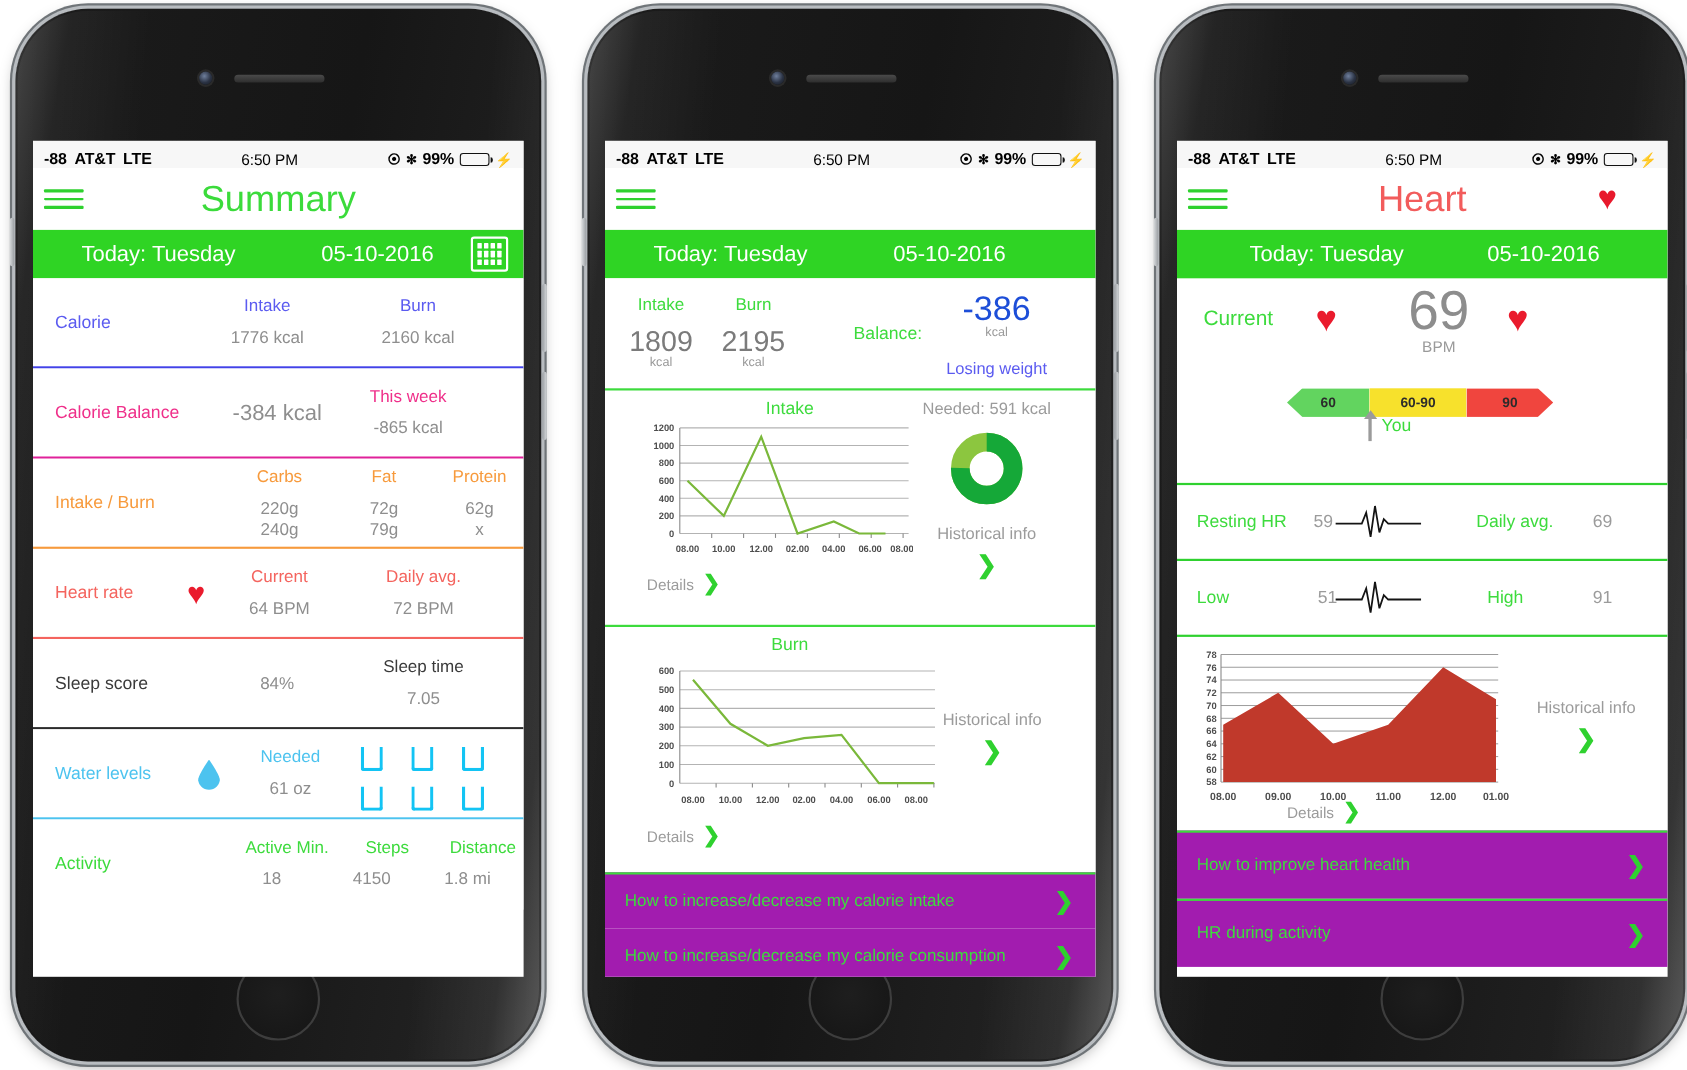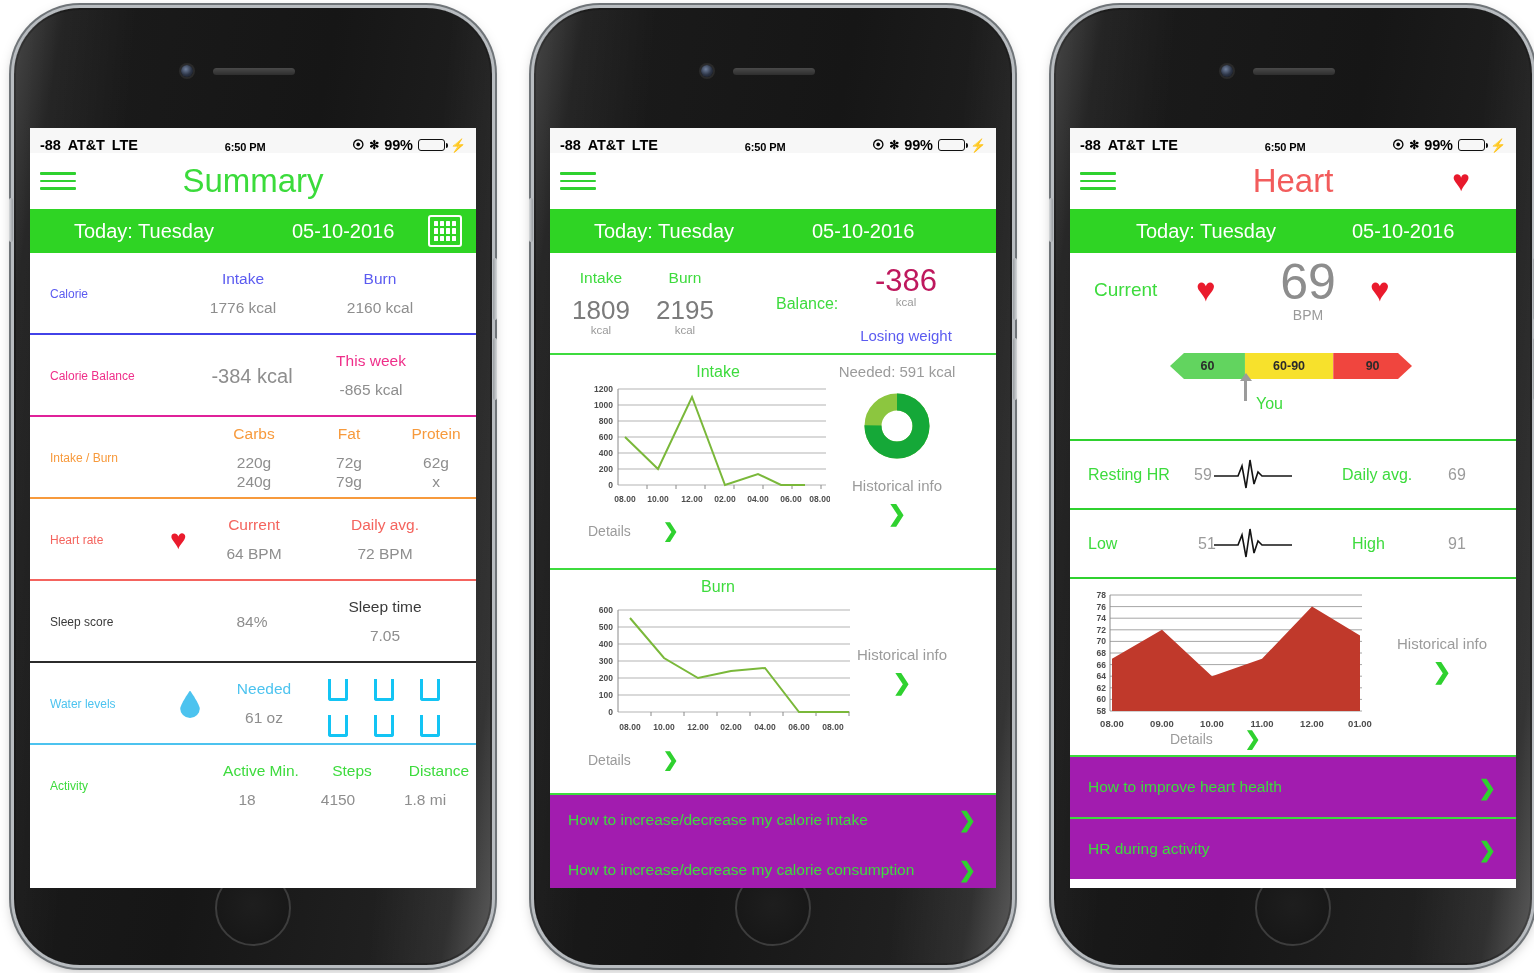--- a/index.html
+++ b/index.html
@@ -68,21 +68,21 @@
   }
 
   
   .statusbar {
     height:25px; display:flex; align-items:flex-end;
     padding:0 10px; font-size:14.5px; color:#000;
     background:#f7f7f7; letter-spacing:-.1px;
   }
   .sb-left { display:flex; align-items:center; gap:7px; font-weight:700; }
   .sb-left .carrier { font-weight:700; }
-  .sb-center { flex:1; text-align:center; font-weight:700; font-size:11px; }
+  .sb-center { flex:1; text-align:center; font-weight:400; font-size:14px; }
   .sb-right { display:flex; align-items:center; gap:5px; font-weight:700; }
   .battery {
     width:27px; height:12px; border:1.4px solid #111; border-radius:3px;
     position:relative; padding:1.3px;
   }
   .battery .fill { height:100%; width:96%; background:#2ec63f; border-radius:1px; }
   .battery::after{
     content:""; position:absolute; right:-4px; top:3.2px;
     width:2.4px; height:5px; background:#111; border-radius:0 2px 2px 0;
   }
@@ -123,21 +123,21 @@
   }
   .calicon i { background:#fff; display:block; border-radius:.5px; }
 
   
   .rows { display:flex; flex-direction:column; }
   .srow {
     position:relative; display:flex; align-items:center;
     height:82px; padding:0 8px; background:#fff;
   }
   .srow .rule { position:absolute; left:0; right:0; bottom:0; height:2px; }
-  .lbl { font-size:12px; white-space:nowrap; }
+  .lbl { font-size:16px; white-space:nowrap; }
   .col {
     position:absolute; text-align:center; transform:translateX(-50%);
     display:flex; flex-direction:column; gap:10px; align-items:center;
   }
   .col .hd  { font-size:15.5px; }
   .col .vl  { font-size:15.5px; color:#8e8e8e; white-space:pre-line; line-height:1.25; }
   .lbl.c-blue   { color:#5b5bf0; }
   .lbl.c-pink   { color:#ef2f8a; }
   .lbl.c-orange { color:#f79a3c; }
   .lbl.c-red    { color:#f4645e; }
@@ -164,30 +164,30 @@
   }
 
   
   .cal-top { height:100px; position:relative; background:#fff; }
   .cal-top .blk { position:absolute; text-align:center; }
   .cal-hd { font-size:15.5px; color:#3ddb3d; }
   .cal-v  { font-size:26px; color:#7b7b7b; line-height:1.05; }
   .cal-u  { font-size:11.5px; color:#9a9a9a; }
   .bal-lbl { position:absolute; left:226px; top:42px; font-size:16px; color:#3ddb3d; }
   .bal-val { position:absolute; left:296px; top:12px; width:120px; text-align:center; }
-  .bal-val .n { font-size:31px; color:#be185d; line-height:1; }
+  .bal-val .n { font-size:31px; color:#1d4ed8; line-height:1; }
   .bal-val .u { font-size:11.5px; color:#9a9a9a; }
   .bal-note { position:absolute; left:296px; top:74px; width:120px; text-align:center;
               font-size:15px; color:#5b5bf0; }
 
   .panel { position:relative; background:#fff; border-top:2px solid #3ddb3d; }
   .panel-title { text-align:center; font-size:16px; color:#3ddb3d; padding:8px 0 2px; }
   .details {
     position:absolute; left:38px; font-size:14px; color:#9b9b9b;
-    display:flex; align-items:center; gap:32px;
+    display:flex; align-items:center; gap:8px;
   }
   .chev { color:#2fd12f; font-weight:bold; font-size:19px; line-height:1; }
   .side-note { position:absolute; text-align:center; font-size:15px; color:#9b9b9b; }
   .side-chev { position:absolute; text-align:center; color:#2fd12f; font-weight:bold; font-size:22px; }
 
   .linkrow {
     position:relative; height:51px; display:flex; align-items:center;
     padding:0 18px; font-size:15.5px; color:#3ddb3d; background:#a21caf;
   }
   .linkrow .chev { position:absolute; right:20px; font-size:21px; }
@@ -632,21 +632,21 @@
         </span>
       </div>
 
       <div style="position:relative;height:74px">
         <div class="gauge" style="top:-12px">
           <div class="gseg s1">60</div>
           <div class="gseg s2">60-90</div>
           <div class="gseg s3">90</div>
         </div>
         <div class="you-arrow" style="top:14px"></div>
-        <div class="you-txt" style="top:30px">You</div>
+        <div class="you-txt" style="top:14px">You</div>
       </div>
 
       <div class="hrow">
         <span class="k" style="left:18px">Resting HR</span>
         <span class="v" style="left:124px">59</span>
         <svg class="ekg" width="78" height="34" viewBox="0 0 78 34">
           <polyline fill="none" stroke="#141414" stroke-width="1.6" points="0,18 24,18 28,8 32,30 36,2 40,26 44,14 48,18 78,18"></polyline>
         </svg>
         <span class="k" style="left:272px">Daily avg.</span>
         <span class="v" style="left:378px">69</span>

